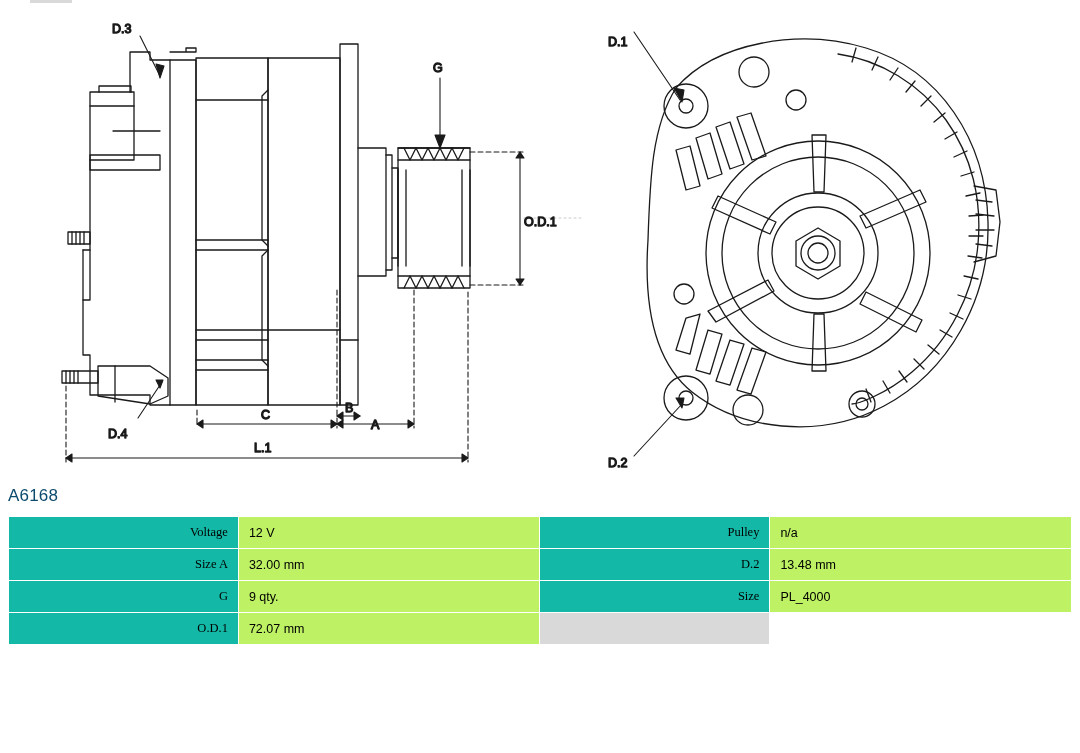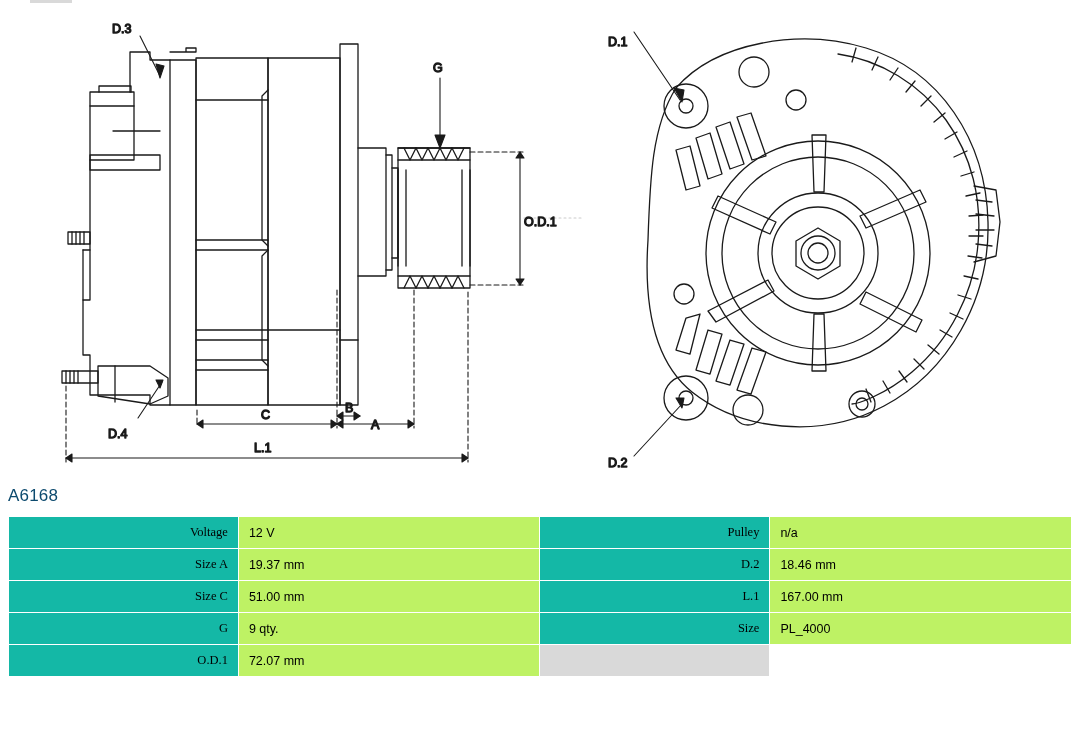--- a/index.html
+++ b/index.html
@@ -279,29 +279,23 @@
   <table id="spec-table">
     <tbody>
       <tr>
         <td class="k">Voltage</td>
         <td class="v">12 V</td>
         <td class="k">Pulley</td>
         <td class="v">n/a</td>
       </tr>
       <tr>
         <td class="k">Size A</td>
-        <td class="v">19.37 mm</td>
+        <td class="v">32.00 mm</td>
         <td class="k">D.2</td>
-        <td class="v">18.46 mm</td>
-      </tr>
-      <tr>
-        <td class="k">Size C</td>
-        <td class="v">51.00 mm</td>
-        <td class="k">L.1</td>
-        <td class="v">167.00 mm</td>
+        <td class="v">13.48 mm</td>
       </tr>
       <tr>
         <td class="k">G</td>
         <td class="v">9 qty.</td>
         <td class="k">Size</td>
         <td class="v">PL_4000</td>
       </tr>
       <tr>
         <td class="k">O.D.1</td>
         <td class="v">72.07 mm</td>

